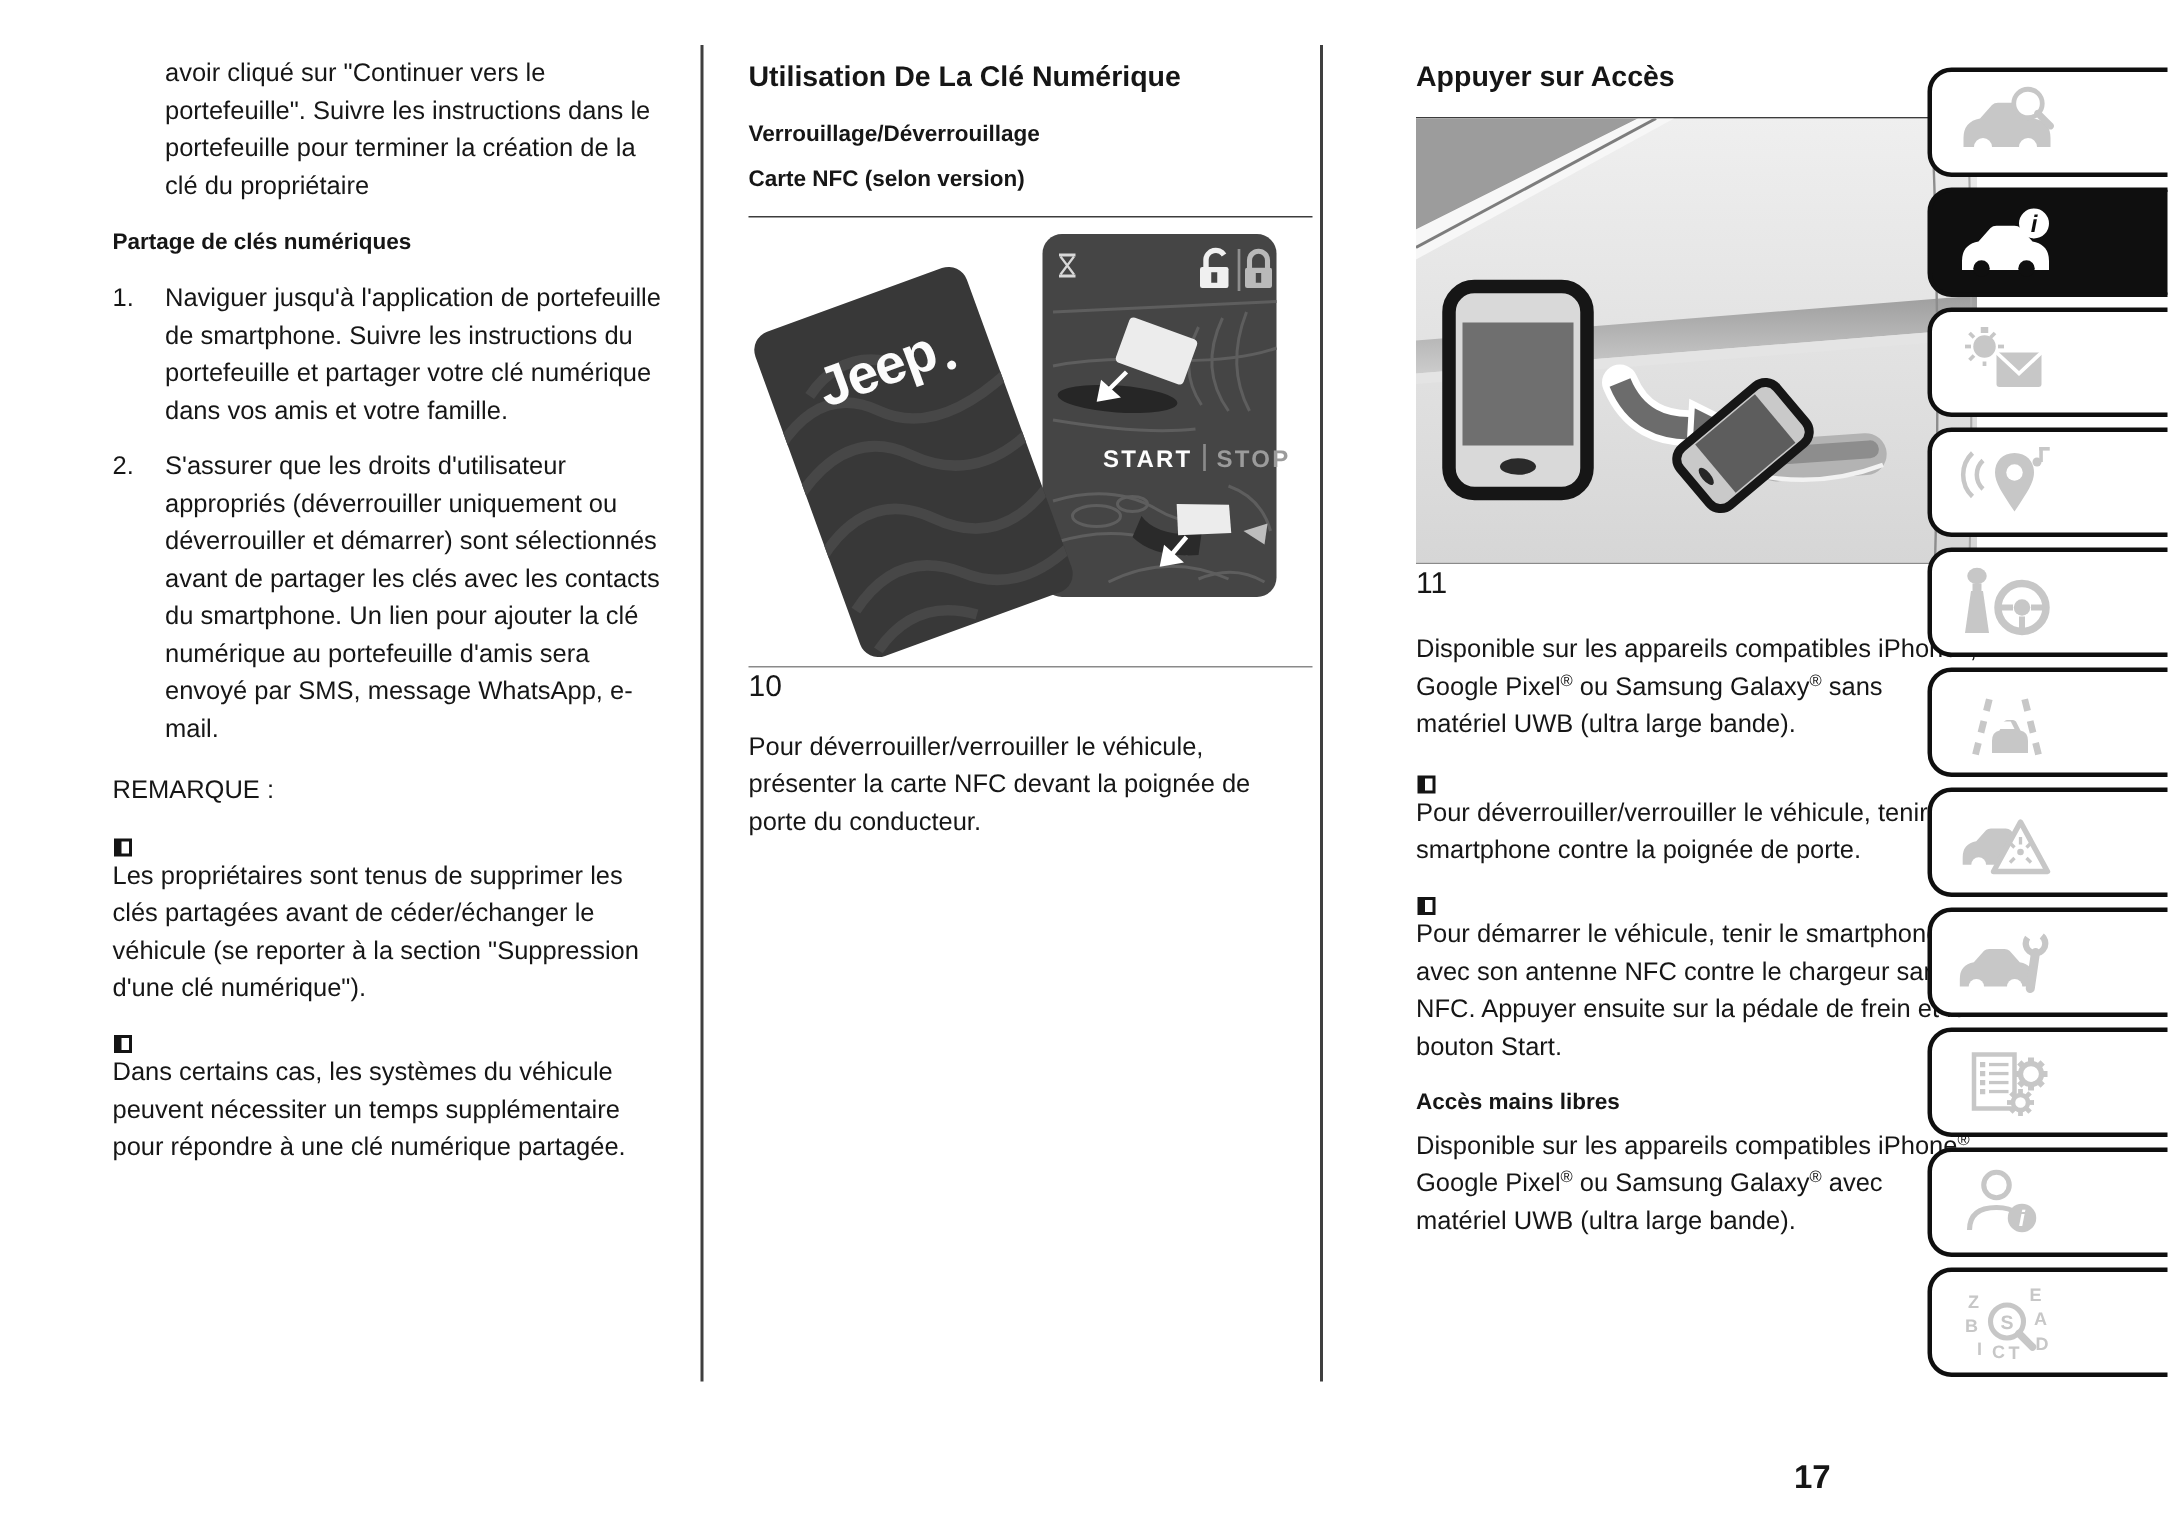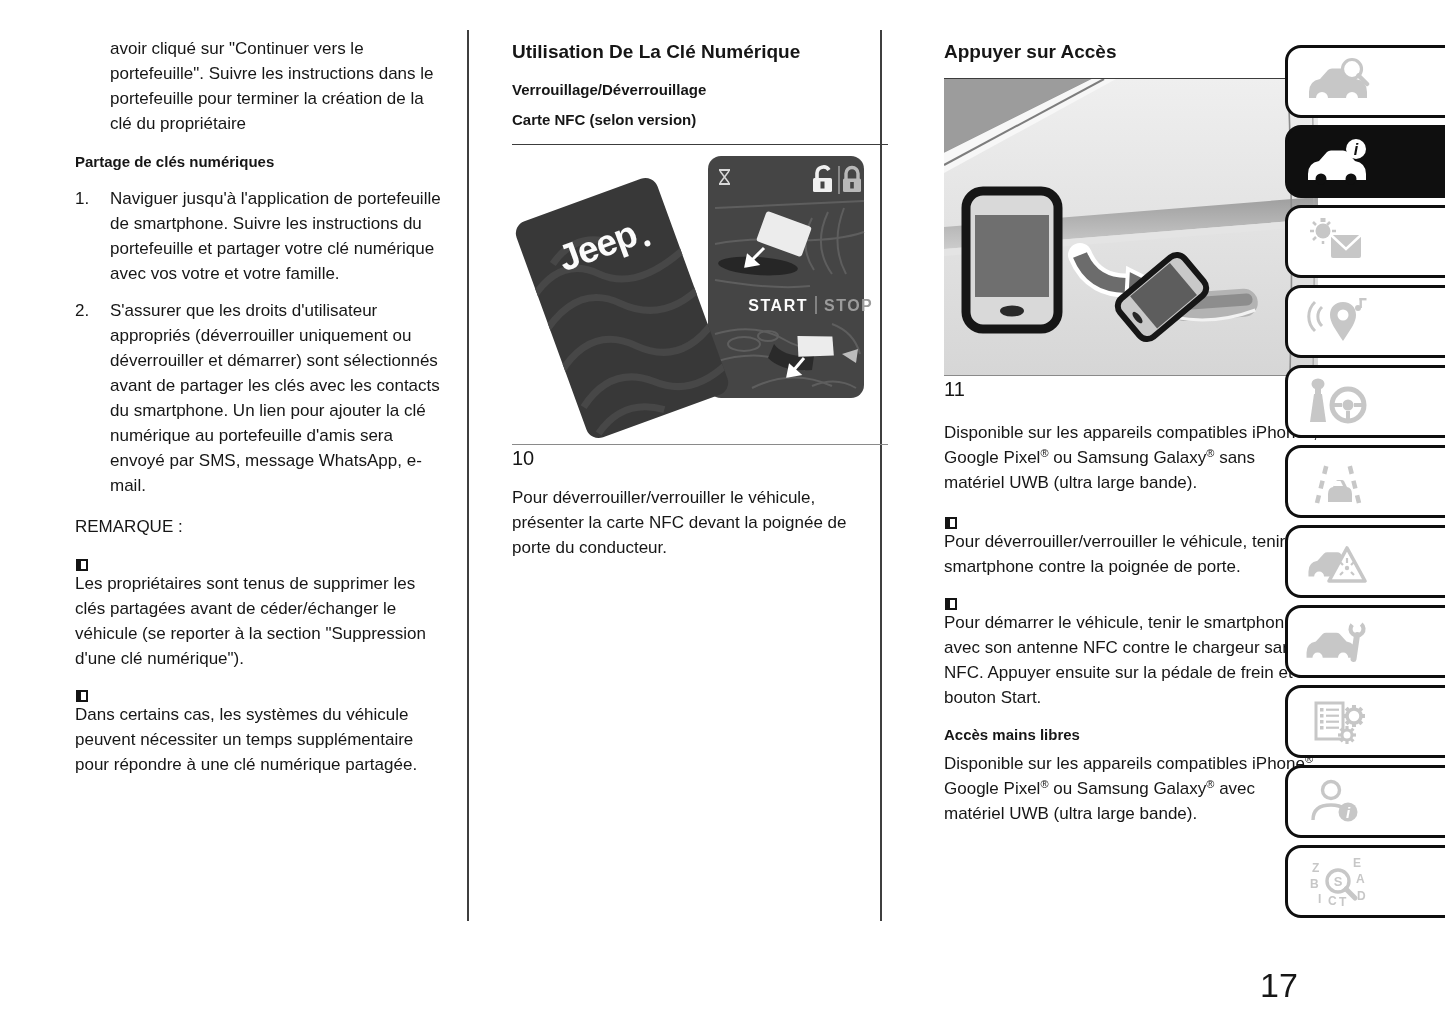--- a/index.html
+++ b/index.html
@@ -9,21 +9,21 @@
     background:#ffffff; color:#161616;
     font-family:"Liberation Sans", sans-serif;
     font-size:17px; line-height:25px;
   }
   .vdivider { position:absolute; top:30px; height:891px; width:1.5px; background:#3f3f3f; }
   #divider-1 { left:467px; }
   #divider-2 { left:880px; }
 
   .col { position:absolute; top:36px; }
   #col-left  { left:75px;  width:374px; }
-  #col-mid   { left:512px; width:376px; }
+  #col-mid   { left:499px; width:376px; }
   #col-right { left:944px; width:374px; }
 
   p { margin:0 0 12px 0; }
   sup { font-size:11px; line-height:0; vertical-align:6px; }
 
   .indent { margin-left:35px; }
   h2.coltitle { font-size:19px; line-height:24px; font-weight:bold; margin:4px 0 14px 0; }
   h3.subhead  { font-size:15px; line-height:24px; font-weight:bold; margin:14px 0 12px 0; }
   h3.tight    { margin:6px 0 4px 0; }
   .note-label { margin:16px 0 14px 0; }
@@ -49,37 +49,37 @@
     width:185px; height:73px; margin-bottom:7px;
     border:3px solid #0f0f0f; border-radius:16px;
     background:var(--tab-bg); color:#c7c7c7;
     display:flex; align-items:center; padding-left:18px;
     cursor:pointer;
   }
   .tab.active { --tab-bg:#0f0f0f; background:var(--tab-bg); color:#ffffff; }
   .tab svg { width:64px; height:52px; flex:none; }
 
   #page-number {
-    position:absolute; left:1260px; top:970px;
-    font-size:34px; font-weight:normal; line-height:30px;
+    position:absolute; left:1196px; top:970px;
+    font-size:22px; font-weight:bold; line-height:30px;
   }
 </style>
 </head>
 <body>
 
 <div class="vdivider" id="divider-1"></div>
 <div class="vdivider" id="divider-2"></div>
 
 <div class="col" id="col-left">
   <p class="indent">avoir cliqué sur "Continuer vers le portefeuille". Suivre les instructions dans le portefeuille pour terminer la création de la clé du propriétaire</p>
   <h3 class="subhead">Partage de clés numériques</h3>
 
   <div class="numitem">
     <span class="num">1.</span>
-    <span>Naviguer jusqu'à l'application de portefeuille de smartphone. Suivre les instructions du portefeuille et partager votre clé numérique avec vos votre et votre famille.</span>
+    <span>Naviguer jusqu'à l'application de portefeuille de smartphone. Suivre les instructions du portefeuille et partager votre clé numérique dans vos amis et votre famille.</span>
   </div>
   <div class="numitem">
     <span class="num">2.</span>
     <span>S'assurer que les droits d'utilisateur appropriés (déverrouiller uniquement ou déverrouiller et démarrer) sont sélectionnés avant de partager les clés avec les contacts du smartphone. Un lien pour ajouter la clé numérique au portefeuille d'amis sera envoyé par SMS, message WhatsApp, e-mail.</span>
   </div>
 
   <p class="note-label">REMARQUE :</p>
 
   <div class="cbitem">
     <span class="cb"></span>

